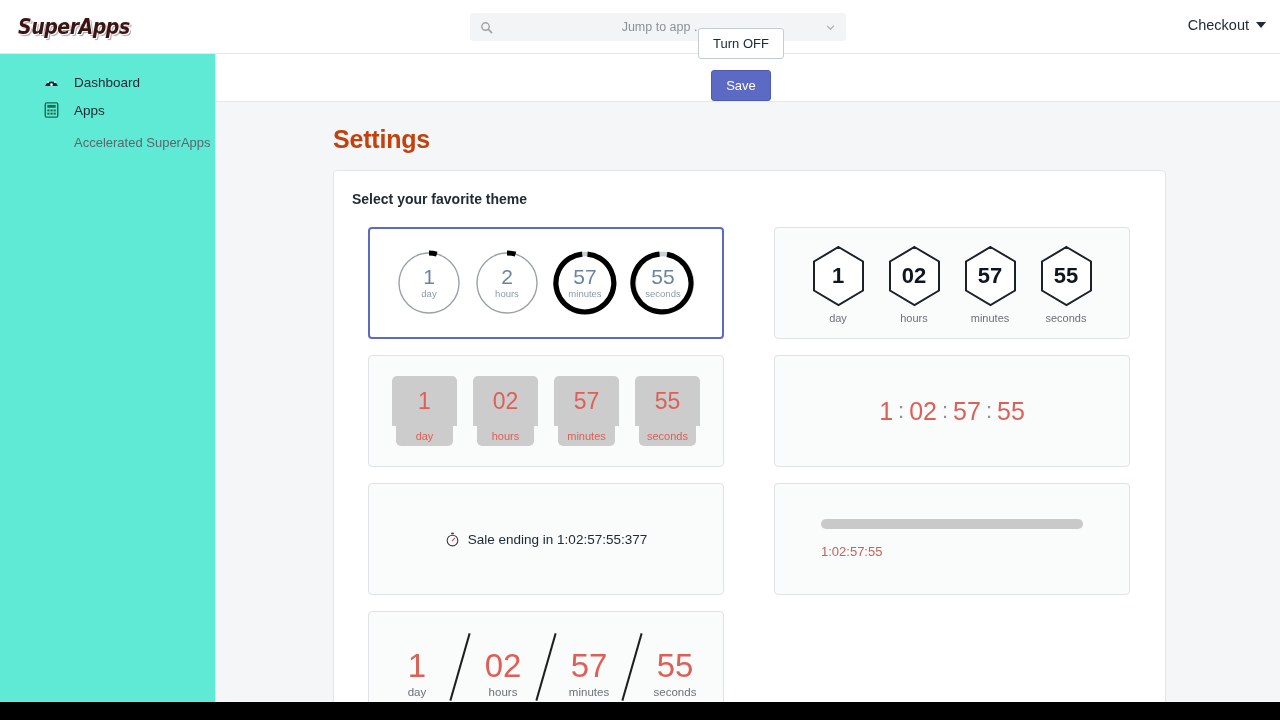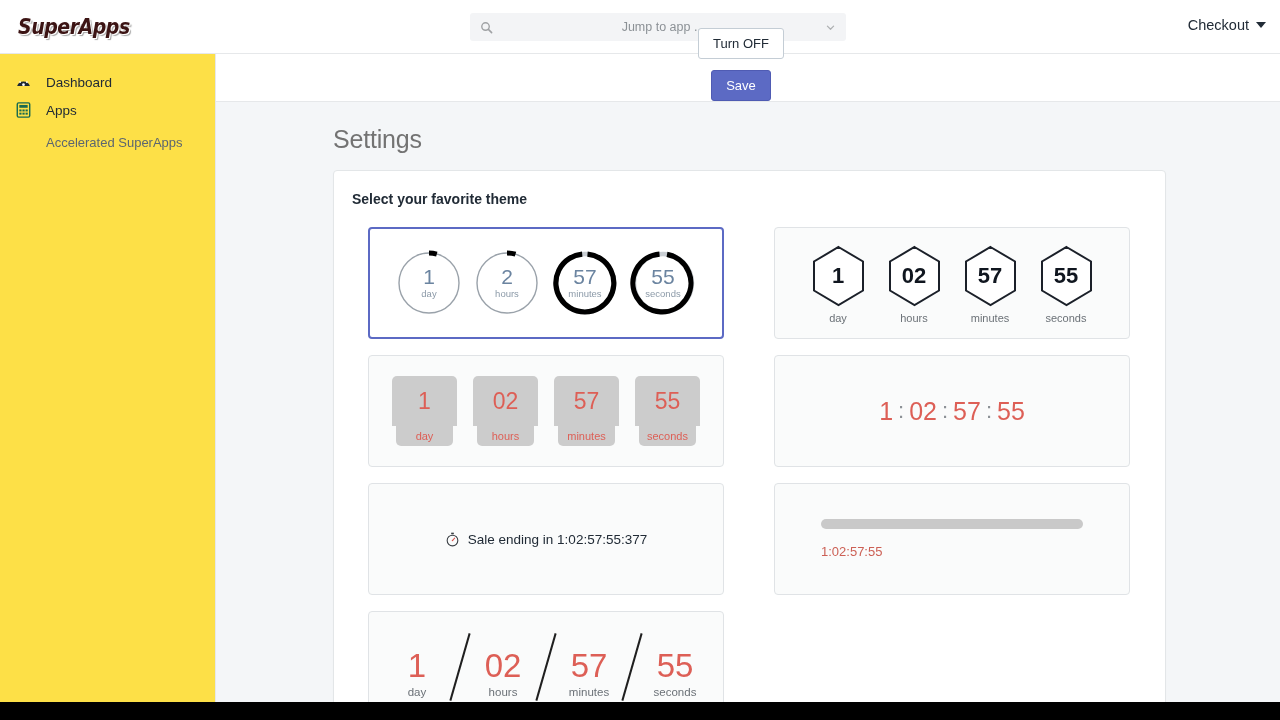--- a/index.html
+++ b/index.html
@@ -36,22 +36,23 @@
   .chev-down { width:11px; height:11px; opacity:.45; }
   .options {
     position:absolute; right:14px; top:17px;
     font-size:14.5px; color:#212b36; display:flex; align-items:center; gap:7px;
   }
   .caret { width:0;height:0;border-left:5px solid transparent;border-right:5px solid transparent;border-top:6px solid #212b36; }
 
   
   .sidebar {
     position:absolute; top:54px; left:0; width:216px; height:666px;
-    background:#fde047; border-right:1px solid #e6e8ea;
+    background:#5eead4; border-right:1px solid #e6e8ea;
     padding-top:14px;
+    padding-left:28px;
   }
   .nav-item {
     display:flex; align-items:center; height:28px; padding-left:14px; gap:14px;
     font-size:13.5px; color:#212b36; cursor:pointer;
   }
   .nav-item .ic { width:18px; height:18px; display:flex; align-items:center; justify-content:center; color:#1a6b50;}
   .nav-sub {
     display:flex; align-items:center; height:27px; padding-left:46px;
     font-size:13px; color:#5c6670; cursor:pointer;
   }
@@ -75,21 +76,21 @@
   .btn-off { background:#fff; border:1px solid #c4cdd5; color:#212b36; }
   .btn-save { background:#5c6ac4; border:1px solid #4f5bb3; color:#fff; }
 
   
   .content {
     position:absolute; top:102px; left:216px; width:1064px; height:600px;
     background:#f4f6f8; overflow:hidden;
   }
   .page-title {
     position:absolute; left:117px; top:23px;
-    font-size:25px; font-weight:400; color:#737373; letter-spacing:-.2px;
+    font-size:25px; font-weight:700; color:#c2410c; letter-spacing:-.2px;
   }
   .card {
     position:absolute; left:117px; top:68px; width:833px; height:560px;
     background:#ffffff; border:1px solid #e3e6e8; border-radius:4px;
     box-shadow:0 1px 1px rgba(22,29,37,.05);
   }
   .card-label {
     position:absolute; left:18px; top:20px;
     font-size:14px; font-weight:600; color:#212b36;
   }

